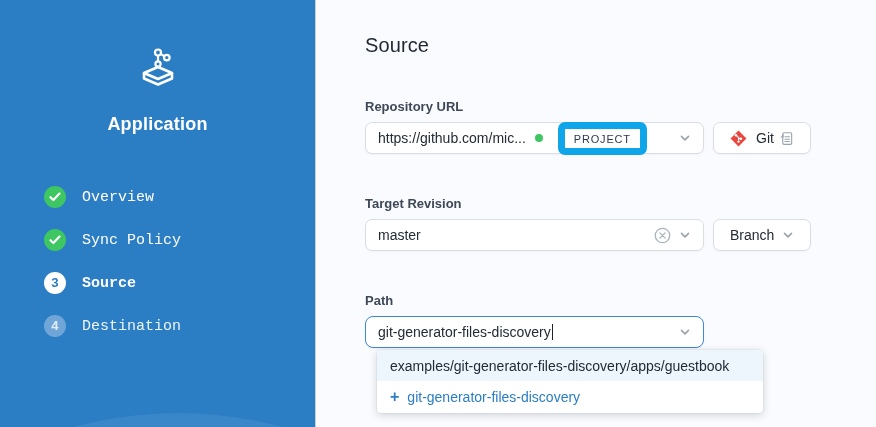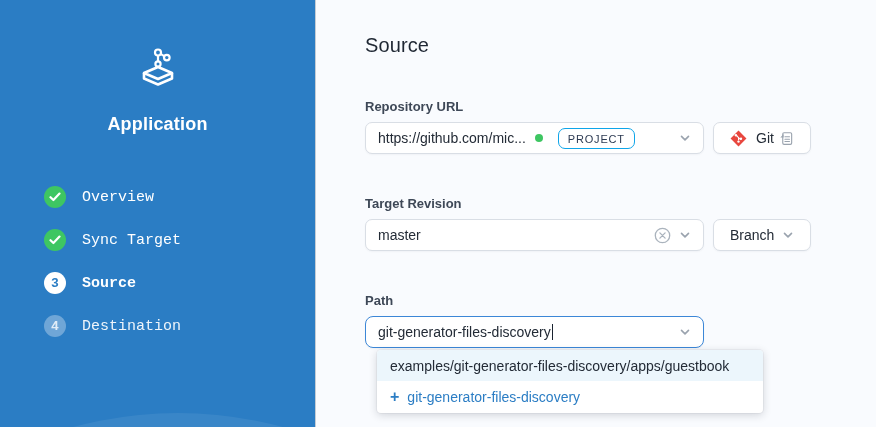--- a/index.html
+++ b/index.html
@@ -68,21 +68,21 @@
 
   .spacer { flex:1; }
   .val { white-space:nowrap; }
 
   .status-dot {
     width:8px; height:8px; border-radius:50%;
     background:#3ec662; margin-left:9px; flex:0 0 8px;
   }
   .badge {
     margin-left:15px; padding:4px 9px 3px;
-    border:1px solid #0ea5e9; border-radius:7px;
+    border:7px solid #0ea5e9; border-radius:7px;
     font-size:11px; font-weight:500; letter-spacing:0.8px;
     color:#2c3a52; white-space:nowrap; background:#fff;
   }
   .chev { line-height:0; margin-left:8px; cursor:pointer; flex:0 0 auto; }
   .clear-btn { line-height:0; cursor:pointer; flex:0 0 auto; }
   .git-logo { line-height:0; margin-right:9px; flex:0 0 auto; }
   .list-icon { line-height:0; flex:0 0 auto; }
 
   .caret {
     display:inline-block; width:1.5px; height:16px;
@@ -136,21 +136,21 @@
             </svg>
         </span>
         <span class="step-label">Overview</span>
       </div>
       <div class="step">
         <span class="step-circle done">
           <svg width="12" height="10" viewBox="0 0 12 10" fill="none">
               <path d="M1.5 5.2 L4.4 8 L10.5 1.6" stroke="#fff" stroke-width="2.2" stroke-linecap="round" stroke-linejoin="round"></path>
             </svg>
         </span>
-        <span class="step-label">Sync Target</span>
+        <span class="step-label">Sync Policy</span>
       </div>
       <div class="step is-active">
         <span class="step-circle active">3</span>
         <span class="step-label">Source</span>
       </div>
       <div class="step is-pending">
         <span class="step-circle pending">4</span>
         <span class="step-label">Destination</span>
       </div>
     </nav>

